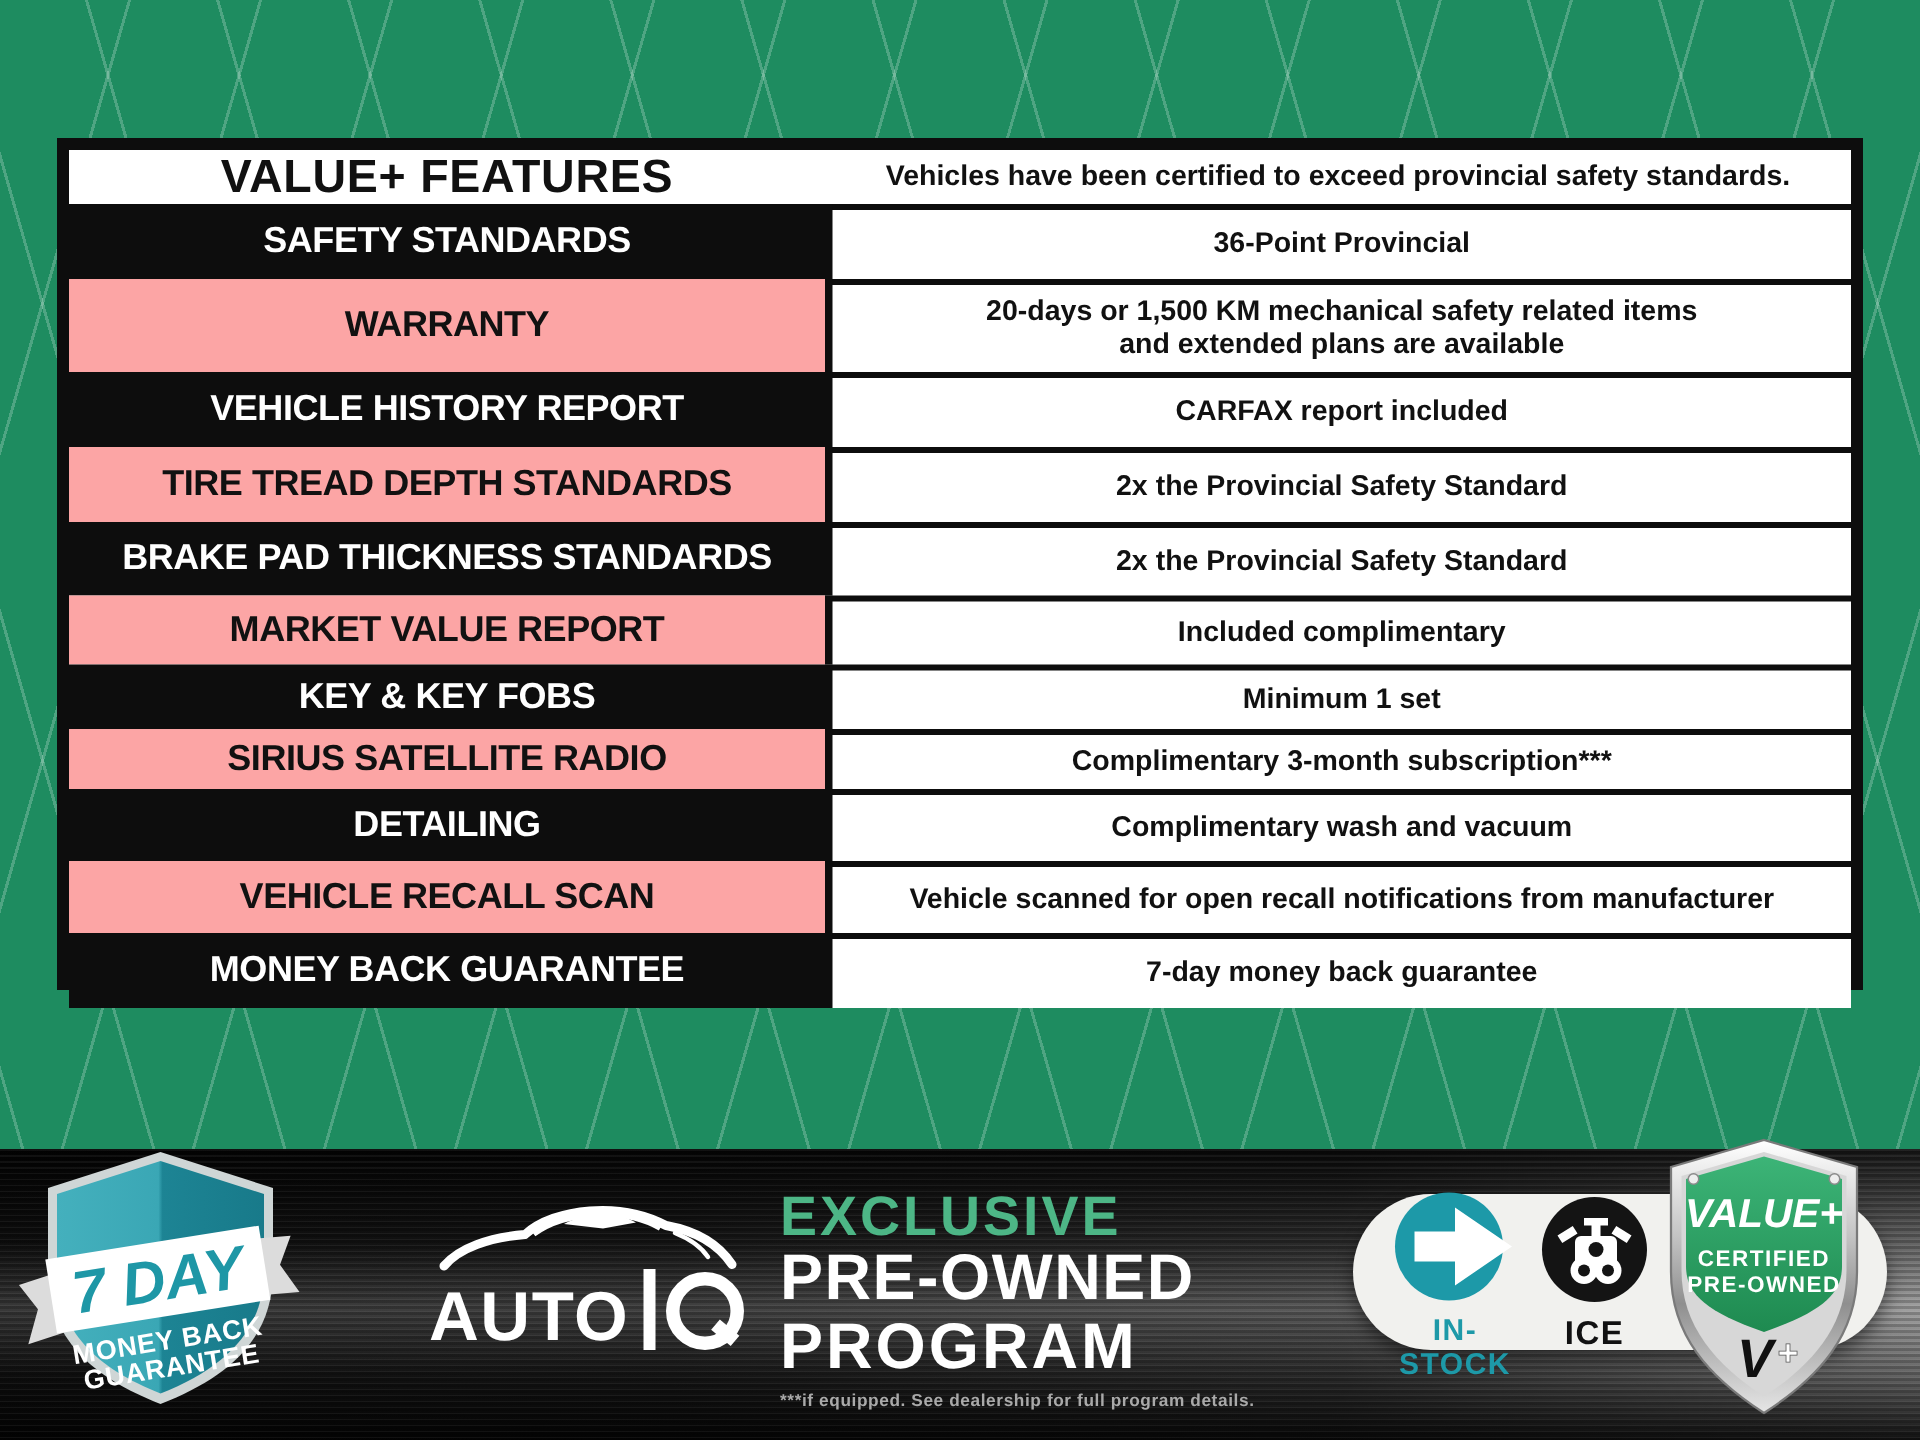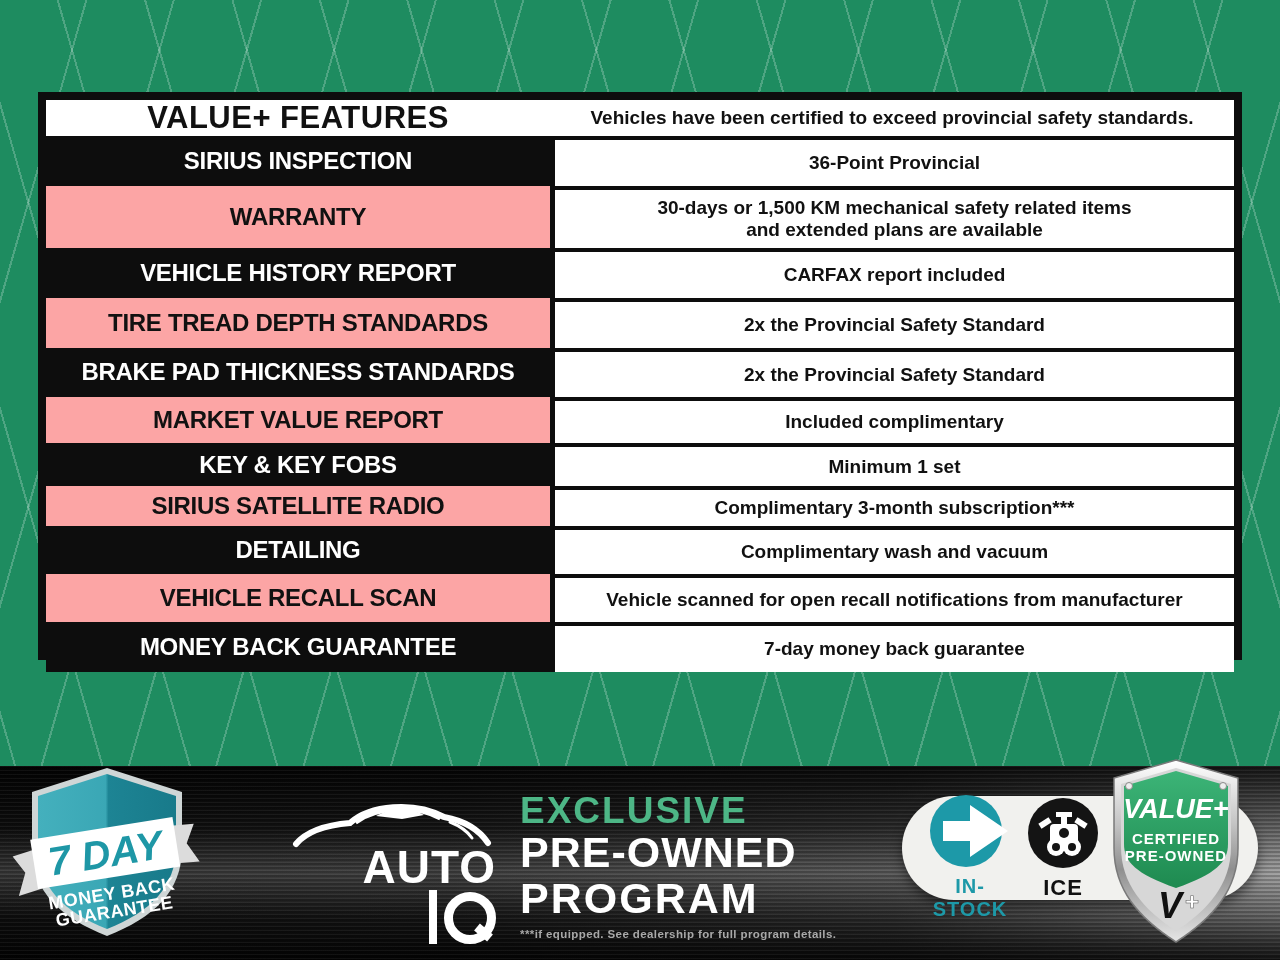--- a/index.html
+++ b/index.html
@@ -66,21 +66,21 @@
     background:
       repeating-linear-gradient(180deg, rgba(255,255,255,.05) 0 1px, rgba(0,0,0,.20) 1px 3px, transparent 3px 4px),
       linear-gradient(180deg, rgba(0,0,0,.85) 0%, rgba(0,0,0,.30) 32%, rgba(255,255,255,.16) 55%, rgba(0,0,0,.30) 78%, rgba(0,0,0,.88) 100%),
       linear-gradient(90deg, #131313 0%, #1d1d1d 35%, #3c3c3c 70%, #8f8f8f 100%);
   }
 
   .badge-7day { position: absolute; left: 10px; top: 0; z-index: 6; }
 
   .autoiq { position: absolute; left: 286px; top: 28px; width: 210px; z-index: 4; }
   .autoiq .car { display: block; margin-left: 4px; }
-  .brand-line { display: flex; align-items: flex-end; margin-top: -4px; flex-direction: column; }
+  .brand-line { display: flex; align-items: flex-end; margin-top: -4px; }
   .brand-auto { font-size: 46px; font-weight: bold; color: #fff; letter-spacing: 1px; line-height: .95; }
   .iq-mark { display: flex; align-items: flex-end; margin-left: 9px; }
   .iq-bar { width: 8px; height: 54px; background: #fff; }
   .iq-q {
     width: 52px; height: 52px; border: 9px solid #fff; border-radius: 50%;
     margin-left: 7px; position: relative;
   }
   .iq-q::after {
     content: ""; position: absolute; width: 17px; height: 9px; background: #fff;
     right: -5px; bottom: -2px; transform: rotate(40deg);
@@ -116,32 +116,32 @@
     <div class="t-h-left">
         <span>VALUE+ FEATURES</span>
       </div>
     <div class="t-h-right">
         <span>Vehicles have been certified to exceed provincial safety standards.</span>
       </div>
   </div>
 
   <div class="t-row dark r1">
     <div class="cell-l">
-        <span>SIRIUS INSPECTION</span>
+        <span>SAFETY STANDARDS</span>
       </div>
     <div class="cell-r">
         <span>36-Point Provincial</span>
       </div>
   </div>
   <div class="t-row warranty r2">
     <div class="cell-l">
         <span>WARRANTY</span>
       </div>
     <div class="cell-r">
-        <span>30-days or 1,500 KM mechanical safety related items and extended plans are available</span>
+        <span>20-days or 1,500 KM mechanical safety related items and extended plans are available</span>
       </div>
   </div>
   <div class="t-row dark r3">
     <div class="cell-l">
         <span>VEHICLE HISTORY REPORT</span>
       </div>
     <div class="cell-r">
         <span>CARFAX report included</span>
       </div>
   </div>

